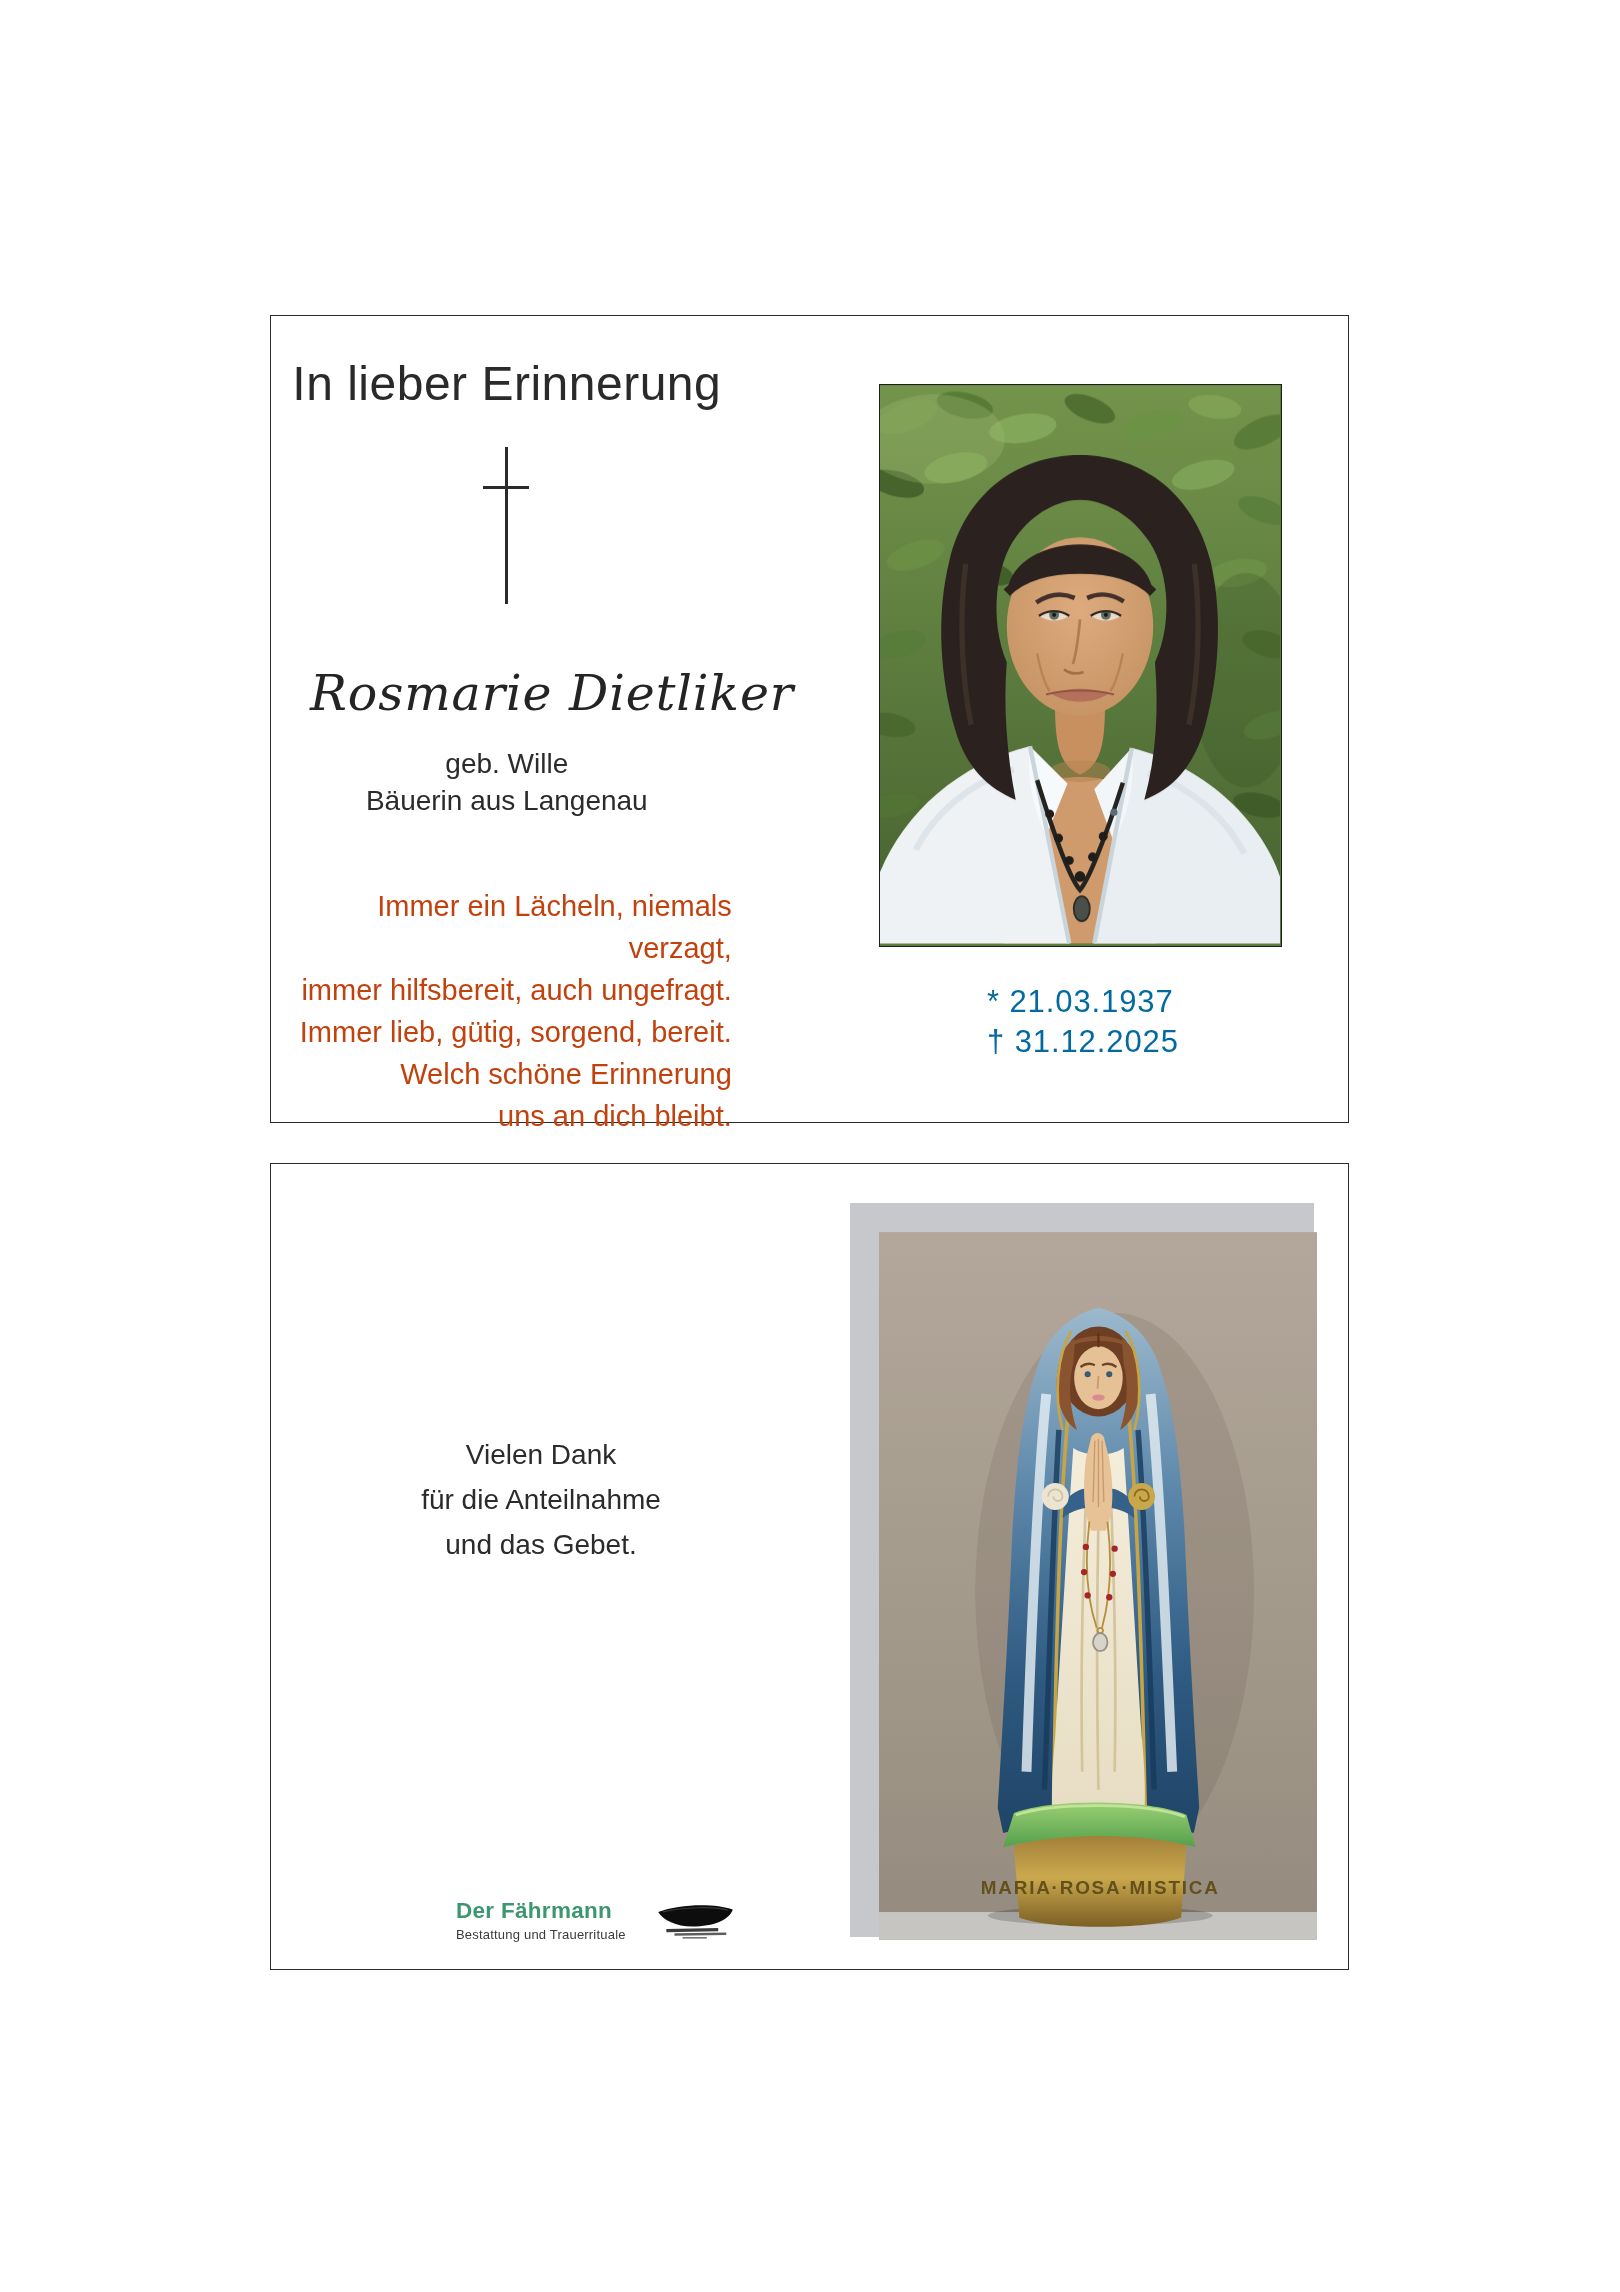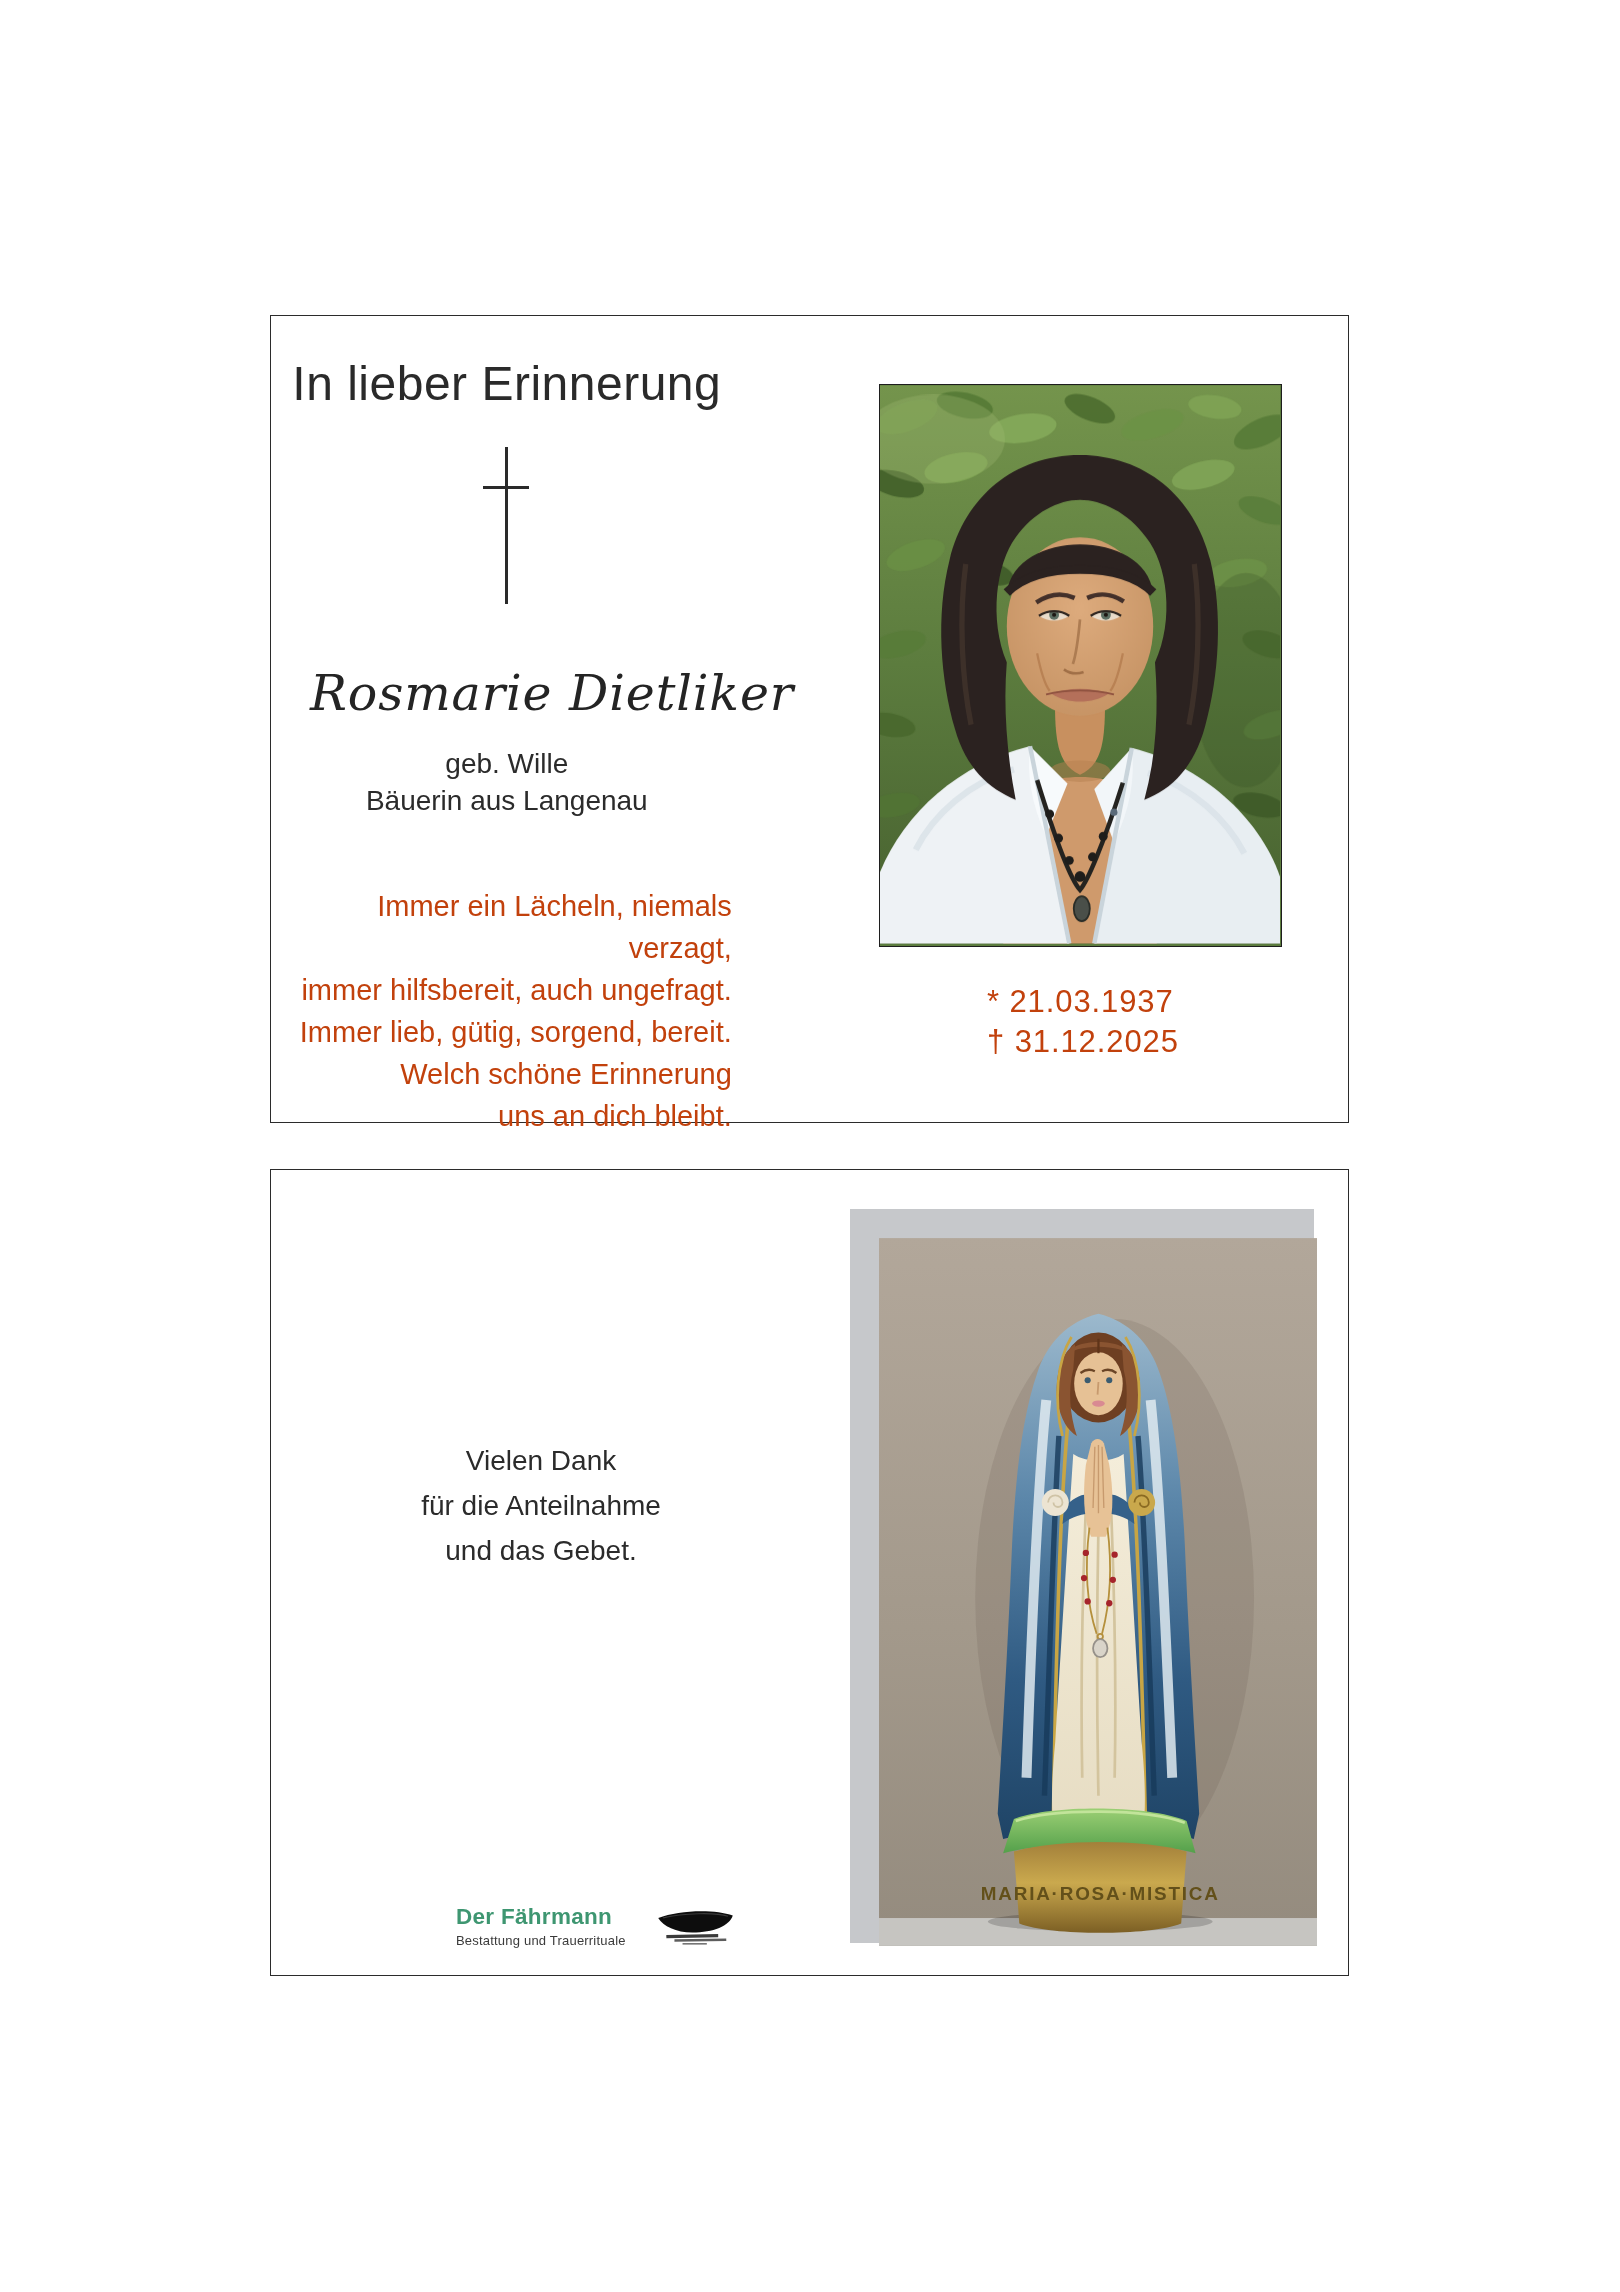--- a/index.html
+++ b/index.html
@@ -5,21 +5,21 @@
   html,body { margin:0; padding:0; }
   body {
     width:1620px; height:2293px; position:relative; background:#ffffff;
     font-family:"Liberation Sans","DejaVu Sans",sans-serif; color:#2d2d2d;
   }
   .card {
     position:absolute; left:270px; width:1079px; background:#ffffff;
     border:1.8px solid #2b2b2b; box-sizing:border-box;
   }
   #card-front { top:315px;  height:808px; }
-  #card-back  { top:1163px; height:807px;margin-top:6px; }
+  #card-back  { top:1163px; height:807px; }
 
   
   .front-header {
     position:absolute; left:10.8px; top:40px; width:450px; text-align:center;
     font-size:48px; font-weight:400; letter-spacing:0.5px; color:#2a2a2a;
   }
   .cross-v { position:absolute; left:234px; top:131px; width:2.7px;  height:157px; background:#2a2a2a; }
   .cross-h { position:absolute; left:212px; top:170px; width:46px; height:2.7px;  background:#2a2a2a; }
   .front-name {
     position:absolute; left:0; top:349px; width:472px; text-align:center;
@@ -34,21 +34,21 @@
     position:absolute; left:10.8px; top:569px; width:450px; text-align:right;
     font-size:29px; line-height:42px; color:#c2410c;
   }
   .photo1 {
     position:absolute; left:608px; top:68px; width:403px; height:563px;
     border:1.8px solid #1e1e1e; box-sizing:border-box; overflow:hidden; background:#5c7c3e;
   }
   .photo1 svg { display:block; }
   .front-dates {
     position:absolute; left:716px; top:666px;
-    font-size:31px; line-height:40px; letter-spacing:0.9px; color:#c2410c;
+    font-size:31px; line-height:40px; letter-spacing:0.9px; color:#0369a1;
   }
 
   
   .back-thanks {
     position:absolute; left:90px; top:268px; width:360px; text-align:center;
     font-size:28px; line-height:45px; color:#2b2b2b;
   }
   .photo2 {
     position:absolute; left:579px; top:39px; width:464px; height:734px;
     background:#c6c8cb; padding:29px; box-sizing:border-box;

